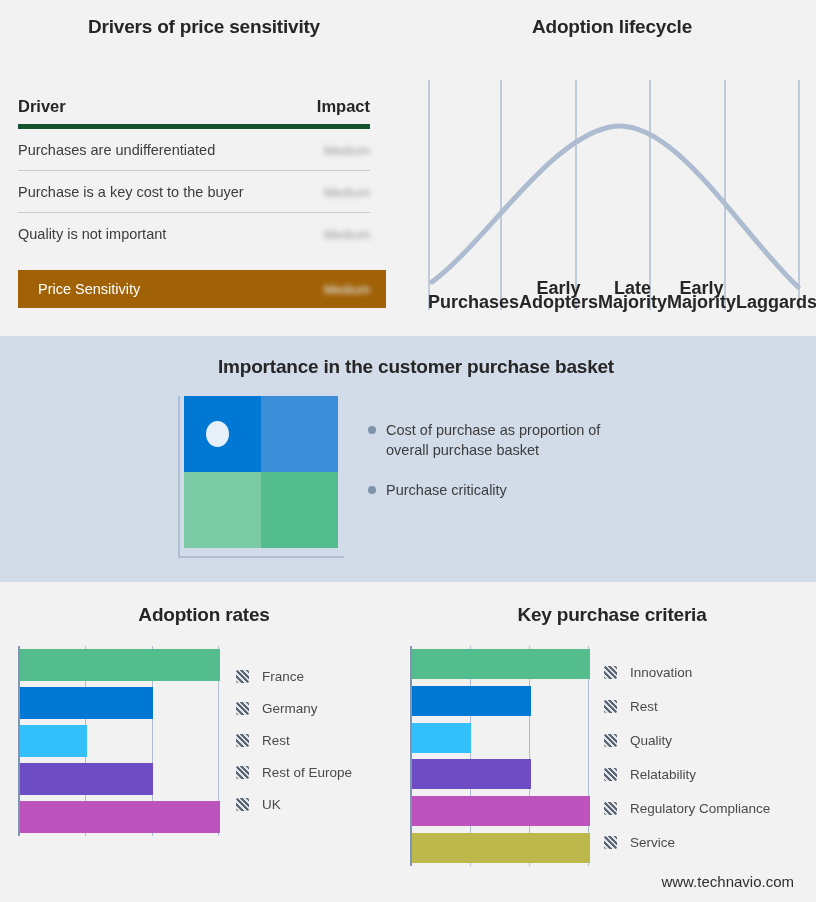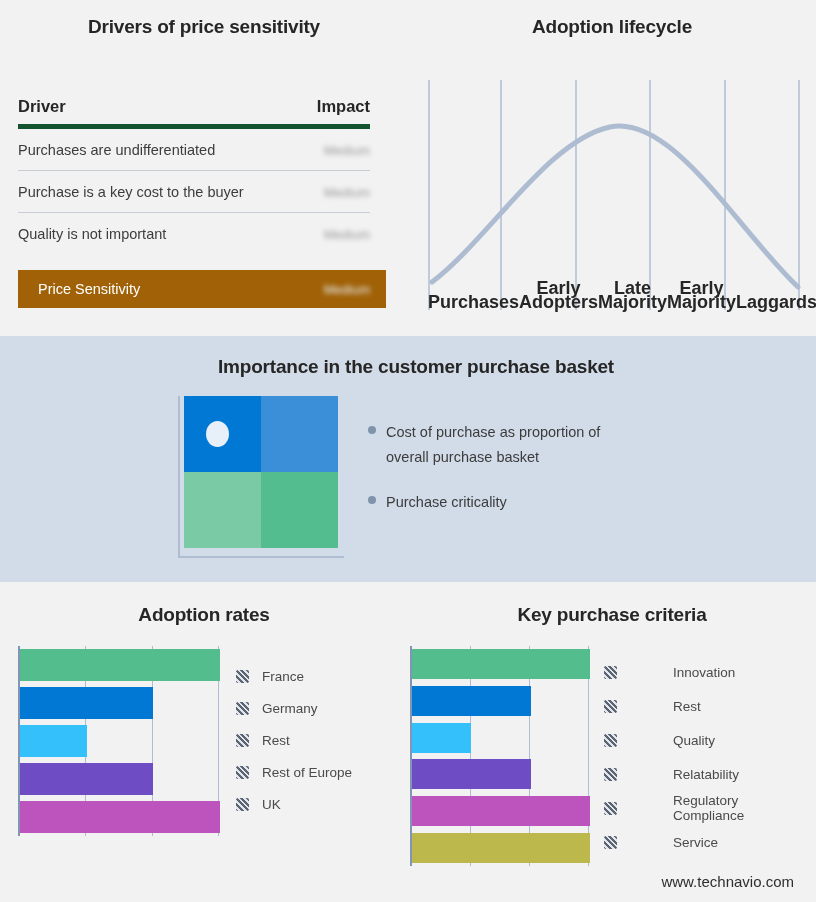--- a/index.html
+++ b/index.html
@@ -71,21 +71,21 @@
   .q{position:relative;}
   #matrix-dot{
     position:absolute;left:28%;top:33%;width:23px;height:26px;border-radius:50%;
     background:#e7f0f8;
   }
   #matrix-axis-y{position:absolute;left:0;top:0;width:2px;height:162px;background:#aebdd2;}
   #matrix-axis-x{position:absolute;left:0;top:160px;width:166px;height:2px;background:#aebdd2;}
   #basket-legend{position:absolute;left:368px;top:84px;width:320px;}
   .bl-item{display:flex;align-items:flex-start;margin-bottom:20px;}
   .bl-dot{width:8px;height:8px;border-radius:50%;background:#7f93ab;margin:6px 10px 0 0;flex:0 0 auto;}
-  .bl-text{font-size:14.5px;color:#3c3c3c;line-height:25px;max-width:260px;}
+  .bl-text{font-size:14.5px;color:#3c3c3c;line-height:20px;max-width:260px;}
 
   
   #adoption-panel{left:0;top:582px;width:408px;height:320px;}
   #criteria-panel{left:408px;top:582px;width:408px;height:320px;}
   .bc-title{position:absolute;left:0;top:22px;width:408px;}
 
   .bc-plot{position:absolute;}
   #adoption-plot{left:18px;top:646px;width:202px;height:190px;}
   #criteria-plot{left:410px;top:646px;width:180px;height:220px;}
 
@@ -98,21 +98,21 @@
   .bc-legend{position:absolute;}
   #adoption-legend{left:236px;top:660px;width:170px;}
   #criteria-legend{left:604px;top:655px;width:205px;}
   .lg-item{display:flex;align-items:center;height:32px;}
   .lg-swatch{
     width:13px;height:13px;flex:0 0 auto;margin-right:13px;
     background:
       repeating-linear-gradient(45deg,#5a6473 0 2px,#e2e5ea 2px 4px);
     border-radius:2px;
   }
-  #criteria-legend .lg-item{height:34px;gap:43px;}
+  #criteria-legend .lg-item{height:34px;}
   .lg-label{font-size:13.5px;color:#4a4a4a;}
 
   #watermark{
     position:absolute;right:22px;bottom:12px;
     font-size:15px;color:#2e2e2e;
   }
 </style>
 </head>
 <body>
 

